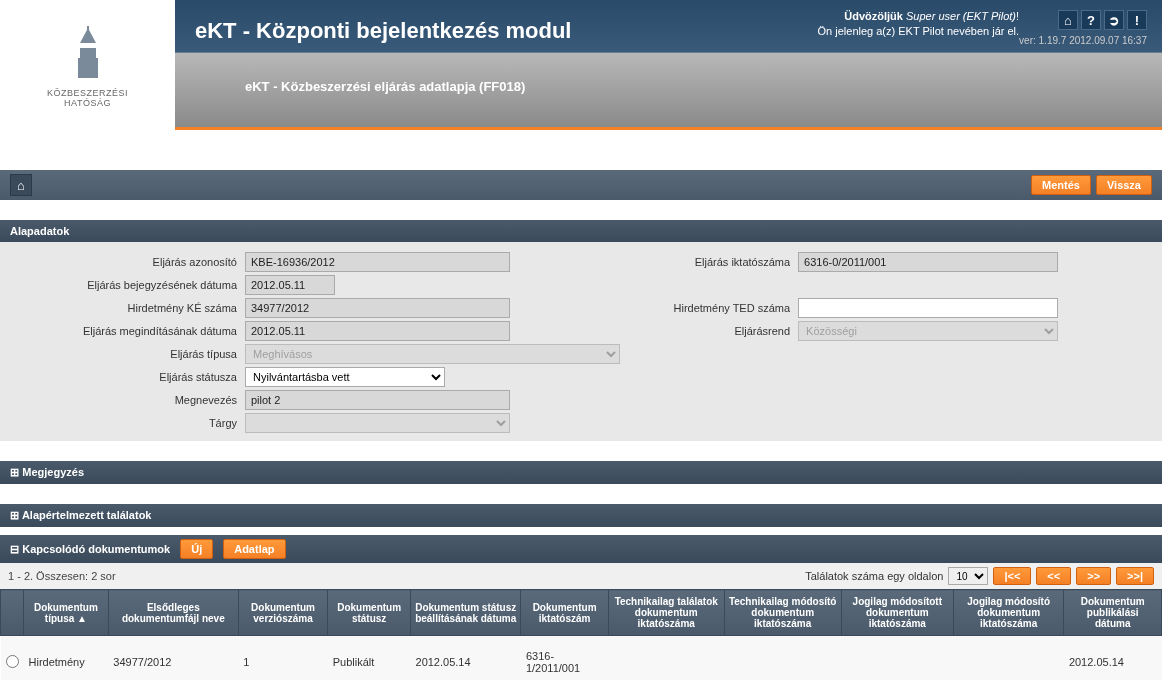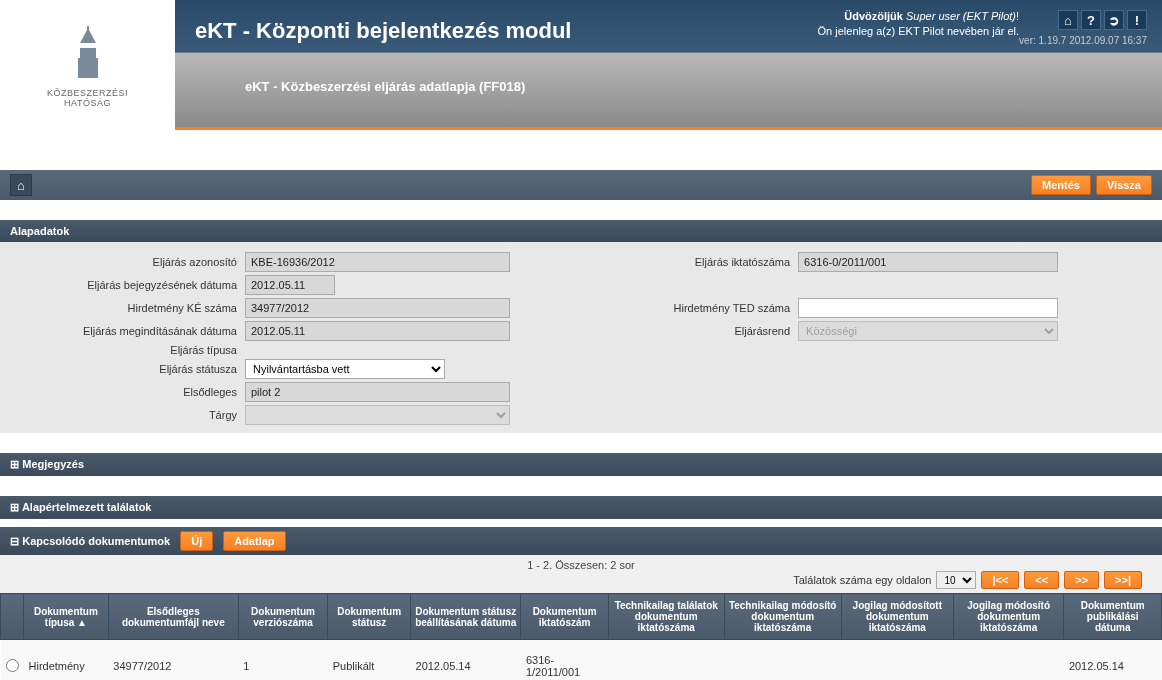--- a/index.html
+++ b/index.html
@@ -46,21 +46,21 @@
   .form-select { background: #fff; border: 1px solid #aaa; padding: 1px 3px; font-size: 11px; height: 20px; }
   .form-select.readonly { background: #d8d8d8; }
   .form-select.w-md { width: 265px; }
   .form-select.w-lg { width: 375px; }
   .form-select.w-lg2 { width: 260px; }
   .form-select.w-sel { width: 200px; }
   
   .docs-header { background: linear-gradient(#4a5a6a, #3a4a5a); color: #fff; font-weight: bold; padding: 4px 10px; margin-top: 8px; font-size: 11px; display: flex; align-items: center; gap: 10px; }
   .docs-header .label::before { content: "⊟ "; }
   
-  .table-controls { display: flex; align-items: center; padding: 4px 20px; background: #f0f0f0; font-size: 11px; flex-direction: column; }
+  .table-controls { display: flex; align-items: center; padding: 4px 8px; background: #f0f0f0; font-size: 11px; }
   .table-controls .count { color: #444; }
   .table-controls .right { margin-left: auto; display: flex; align-items: center; gap: 5px; }
   .page-size { border: 1px solid #aaa; padding: 0 3px; font-size: 10px; height: 18px; }
   .nav-btn { background: linear-gradient(#ff9a3a, #f58025); color: #fff; border: 1px solid #d06010; padding: 2px 10px; font-size: 11px; font-weight: bold; cursor: pointer; border-radius: 2px; white-space: nowrap; }
   
   table.data { width: 100%; border-collapse: collapse; }
   table.data th { background: linear-gradient(#5a6a7a, #4a5a6a); color: #fff; font-size: 10px; font-weight: bold; padding: 6px 4px; border: 1px solid #3a4a5a; text-align: center; }
   table.data td { padding: 14px 5px; border-bottom: 1px solid #ddd; font-size: 11px; color: #333; background: #f8f8f8; vertical-align: middle;}
   table.data tr:nth-child(even) td { background: #f0f0f0; }
   table.data .radio-cell { width: 20px; text-align: center; }
@@ -153,33 +153,36 @@
     <div class="form-col right">
       <div class="form-label">Eljárásrend</div>
       <select class="form-select readonly w-lg2" disabled="">
         <option>Közösségi</option>
       </select>
     </div>
   </div>
   <div class="form-row">
     <div class="form-col left">
       <div class="form-label">Eljárás típusa</div>
+      <select class="form-select readonly w-lg" disabled="">
+        <option>Meghívásos</option>
+      </select>
     </div>
   </div>
   <div class="form-row">
     <div class="form-col left">
       <div class="form-label">Eljárás státusza</div>
       <select class="form-select w-sel">
         <option>Nyilvántartásba vett</option>
       </select>
     </div>
   </div>
   <div class="form-row">
     <div class="form-col left">
-      <div class="form-label">Elsődleges</div>
+      <div class="form-label">Megnevezés</div>
       <input class="form-input readonly w-md" readonly="" value="pilot 2" style="">
     </div>
   </div>
   <div class="form-row">
     <div class="form-col left">
       <div class="form-label">Tárgy</div>
       <select class="form-select readonly w-md" disabled="">
         <option></option>
       </select>
     </div>

